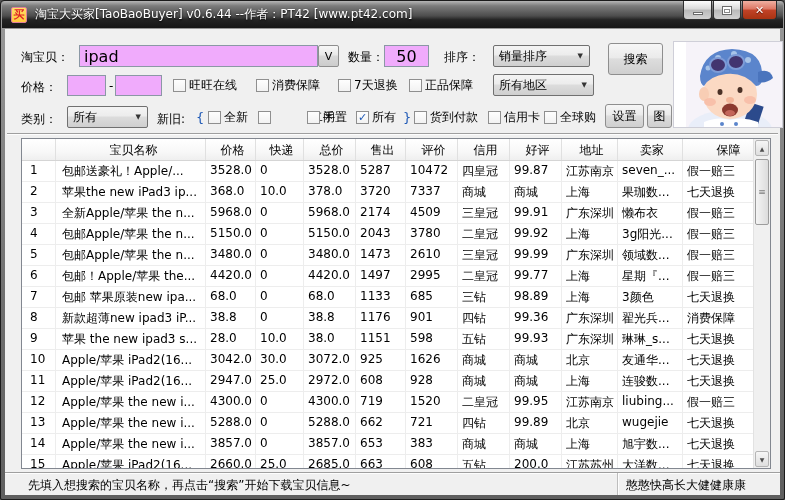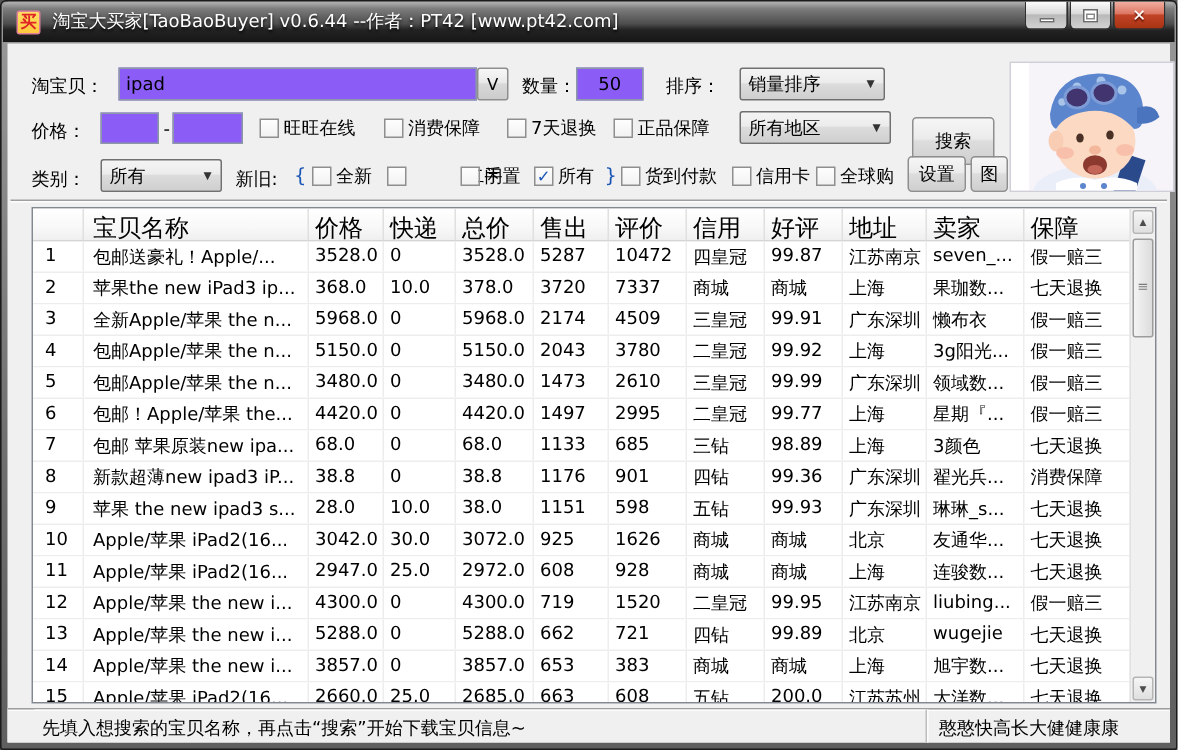--- a/index.html
+++ b/index.html
@@ -21,21 +21,21 @@
             display:flex; align-items:center; justify-content:center; margin-left:1px; cursor:default; }
   .winbtn.min { width:29px; } .winbtn.max { width:28px; }
   .winbtn.close { width:35px; background:linear-gradient(#f0b0a2,#dd7663 45%,#c14328 50%,#a93312);
                   color:#fff; font-size:11px; font-weight:bold; text-shadow:0 1px 1px #5a1000; }
   .glyph-min { width:10px; height:3px; background:#fff; border:1px solid #6b6b6b; margin-top:6px; }
   .glyph-max { width:10px; height:9px; border:1px solid #6b6b6b; background:#fff; position:relative; }
   .glyph-max::after { content:""; position:absolute; left:1px; right:1px; top:2px; bottom:1px; border:1px solid #8a8a8a; }
   
   .client { position:absolute; left:4px; top:28px; right:4px; bottom:4px; background:#f0f0f0; }
   .lbl { position:absolute; font-size:12px; color:#000; white-space:nowrap; }
-  .textbox { position:absolute; border:1px solid #8b98a5; background:#8b5cf6; font-size:12px; padding:0 4px;
+  .textbox { position:absolute; border:1px solid #8b98a5; background:#f0abfc; font-size:16px; padding:0 4px;
              font-family:inherit; outline:none; }
   .vbtn { position:absolute; border:1px solid #8e8e8e; border-radius:2px; font-size:11px;
           background:linear-gradient(#f7f7f7,#e9e9e9 45%,#d8d8d8 50%,#cccccc);
           display:flex; align-items:center; justify-content:center; cursor:default; }
   .combo { position:absolute; border:1px solid #707070; border-radius:2px; font-size:12px;
            background:linear-gradient(#f4f4f4,#ececec 45%,#dcdcdc 50%,#cfcfcf);
            display:flex; align-items:center; padding-left:5px; cursor:default; }
   .combo .arrow { margin-left:auto; font-size:7px; color:#333; padding:0 6px; }
   .btn { position:absolute; border:1px solid #8e8e8e; border-radius:3px; font-size:12px; color:#000;
          background:linear-gradient(#f6f6f6,#ebebeb 45%,#dddddd 50%,#cfcfcf);
@@ -45,21 +45,21 @@
               margin-right:3px; font-size:11px; font-weight:bold; color:#1c57b5; line-height:11px; text-align:center; }
   .brace { position:absolute; font-size:13px; color:#1c57b5; }
   .hsep { position:absolute; left:2px; right:2px; top:104px; height:2px; border-top:1px solid #9f9f9f; border-bottom:1px solid #fdfdfd; }
   
   .baby { position:absolute; left:668px; top:12px; width:110px; height:87px; border:1px solid #cfcfd8; background:#f7f4fa; }
   
   .table { position:absolute; left:16px; top:109px; width:750px; height:331px;
            border:1px solid #828790; background:#fff; overflow:hidden; }
   .thead { display:flex; height:22px; background:linear-gradient(#ffffff,#f8f8f8 60%,#efefef);
            border-bottom:1px solid #d5d5d5; }
-  .th { font-size:16px; color:#000; padding:3px 0 0 4px; border-right:1px solid #e0e0e0; overflow:hidden; white-space:nowrap; }
+  .th { font-size:12px; color:#000; padding:3px 0 0 4px; border-right:1px solid #e0e0e0; overflow:hidden; white-space:nowrap;text-align:center; }
   .tbody { position:absolute; left:0; top:22px; right:17px; bottom:0; overflow:hidden; }
   .tr { display:flex; height:21px; border-bottom:1px solid #ededed; background:#fff; }
   .td { font-size:12px; color:#000; padding:2px 0 0 4px; border-right:1px solid #ededed; overflow:hidden; white-space:nowrap; }
   .c0{width:34px; padding-left:8px;} .c1{width:150px; padding-left:6px;} .c2{width:50px;} .c3{width:48px;}
   .c4{width:52px;} .c5{width:50px;} .c6{width:52px;} .c7{width:52px;} .c8{width:52px;} .c9{width:56px;}
   .c10{width:65px;} .c11{width:70px; border-right:none;}
   .thead .c11{width:87px;}
   
   .sb { position:absolute; top:0; right:0; bottom:0; width:17px; background:#f0f0f0; border-left:1px solid #e2e2e2; }
   .sb-btn { position:absolute; left:1px; right:1px; height:16px; border:1px solid #b5b5b5; border-radius:2px;
@@ -102,21 +102,21 @@
     <div class="lbl" style="left:16px; top:20px;">淘宝贝：</div>
     <input class="textbox" style="left: 74px; top: 16px; width: 239px; height: 22px;" value="ipad">
     <div class="vbtn" style="left:313px; top:16px; width:21px; height:22px;">V</div>
     <div class="lbl" style="left:343px; top:20px;">数量：</div>
     <input class="textbox" style="left: 379px; top: 16px; width: 45px; height: 22px; text-align: center;" value="50">
     <div class="lbl" style="left:439px; top:20px;">排序：</div>
     <div class="combo" style="left:488px; top:16px; width:97px; height:22px;">
       <span>销量排序</span>
       <span class="arrow">▼</span>
     </div>
-    <button class="btn" style="left:603px; top:14px; width:55px; height:32px;margin-top:35px;">搜索</button>
+    <button class="btn" style="left:603px; top:14px; width:55px; height:32px;">搜索</button>
 
     <div class="baby">
       <svg width="108" height="85" viewBox="0 0 108 85">
         <rect x="0" y="0" width="108" height="85" fill="#f6f3f9"></rect>
         <rect x="0" y="0" width="12" height="85" fill="#ffffff"></rect>
         <ellipse cx="56" cy="88" rx="42" ry="20" fill="#e9eef9"></ellipse>
         <rect x="72" y="62" width="14" height="26" fill="#2b4a8c" transform="rotate(18 79 75)"></rect>
         <ellipse cx="56" cy="52" rx="27" ry="25" fill="#fbd9c3"></ellipse>
         <ellipse cx="30" cy="52" rx="5" ry="7" fill="#f8cdb4"></ellipse>
         <path d="M26 34 Q30 8 58 7 Q90 8 88 36 Q88 44 82 44 Q70 30 52 32 Q36 34 30 44 Q26 42 26 34 Z" fill="#5b85cc"></path>

